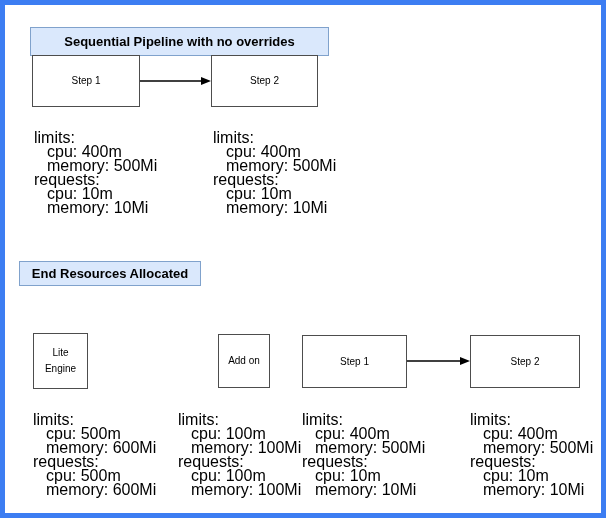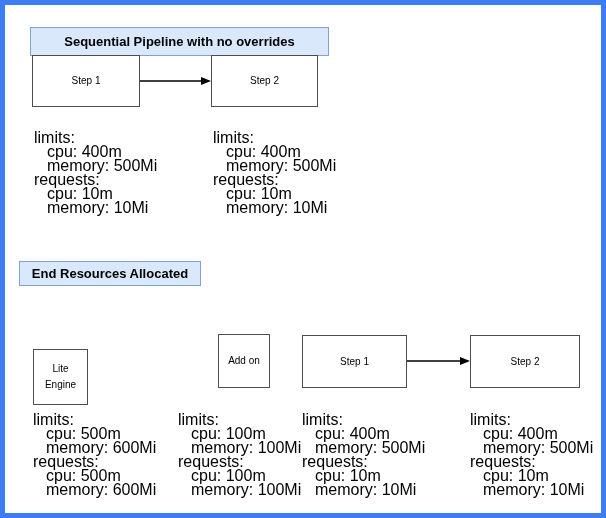--- a/index.html
+++ b/index.html
@@ -69,21 +69,21 @@
     <div>limits:</div>
     <div class="indent">cpu: 400m</div>
     <div class="indent">memory: 500Mi</div>
     <div>requests:</div>
     <div class="indent">cpu: 10m</div>
     <div class="indent">memory: 10Mi</div>
   </div>
 
   <div class="title-box" style="left:14px; top:256px; width:182px; height:25px;">End Resources Allocated</div>
 
-  <div class="node" style="left:28px; top:328px; width:55px; height:56px;margin-top:16px;">Lite Engine</div>
+  <div class="node" style="left:28px; top:328px; width:55px; height:56px;">Lite Engine</div>
 
   <div class="node" style="left:171px; top:329px; width:52px; height:54px;margin-left:42px;">Add on</div>
 
   <div class="node" style="left:297px; top:330px; width:105px; height:53px;">Step 1</div>
 
   <div class="node" style="left:465px; top:330px; width:110px; height:53px;">Step 2</div>
 
   <svg class="connector" style="left:402px; top:351px;" width="63" height="10">
     <line x1="0" y1="5" x2="53" y2="5" stroke="#000" stroke-width="1.3"></line>
     <polygon points="53,1 63,5 53,9" fill="#000"></polygon>

